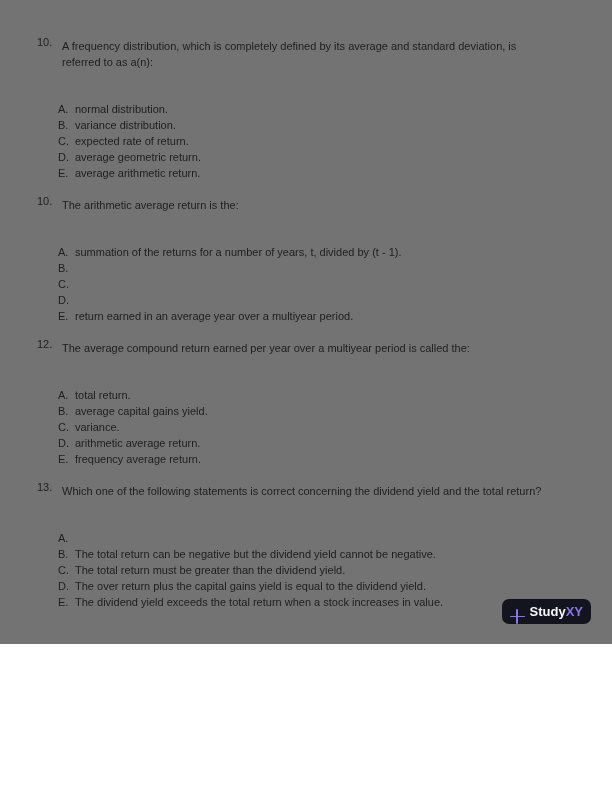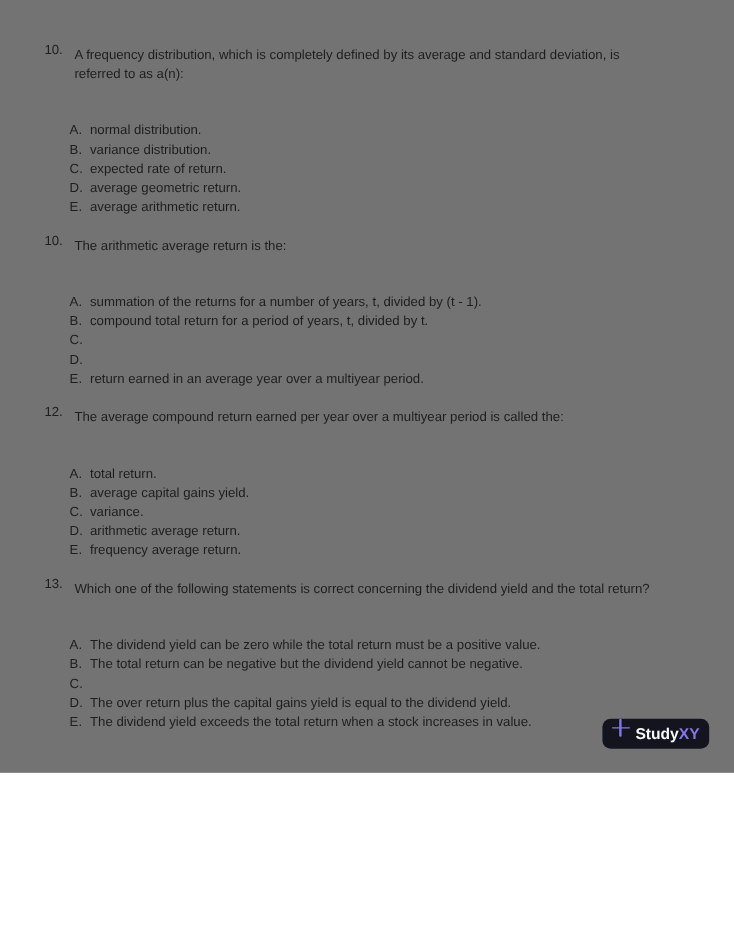--- a/index.html
+++ b/index.html
@@ -37,21 +37,21 @@
 
   
   .logo {
     position: absolute;
     right: 21px;
     bottom: 20px;
     height: 25px;
     border-radius: 7px;
     background: #14141e;
     display: flex;
-    align-items: flex-start;
+    align-items: flex-end;
     padding: 0 8px;
     --accent: #8478e8;
   }
   .plus-icon {
     position: relative;
     width: 15px;
     height: 15px;
     margin-right: 5px;
   }
   .plus-icon::before {
@@ -120,21 +120,20 @@
         <span class="q-num">10.</span>
         <p class="q-stem">The arithmetic average return is the:</p>
       </div>
       <div class="options">
         <div class="option">
           <span class="opt-letter">A.</span>
           <span class="opt-text">summation of the returns for a number of years, t, divided by (t - 1).</span>
         </div>
         <div class="option">
           <span class="opt-letter">B.</span>
-          <span class="opt-text">compound total return for a period of years, t, divided by t.</span>
         </div>
         <div class="option">
           <span class="opt-letter">C.</span>
         </div>
         <div class="option">
           <span class="opt-letter">D.</span>
         </div>
         <div class="option">
           <span class="opt-letter">E.</span>
           <span class="opt-text">return earned in an average year over a multiyear period.</span>
@@ -172,28 +171,28 @@
     </section>
 
     <section class="question">
       <div class="q-row">
         <span class="q-num">13.</span>
         <p class="q-stem">Which one of the following statements is correct concerning the dividend yield and the total return?</p>
       </div>
       <div class="options">
         <div class="option">
           <span class="opt-letter">A.</span>
-          <span class="opt-text">The dividend yield can be zero while the total return must be a positive value.</span>
         </div>
         <div class="option">
           <span class="opt-letter">B.</span>
           <span class="opt-text">The total return can be negative but the dividend yield cannot be negative.</span>
         </div>
         <div class="option">
           <span class="opt-letter">C.</span>
+          <span class="opt-text">The total return must be greater than the dividend yield.</span>
         </div>
         <div class="option">
           <span class="opt-letter">D.</span>
           <span class="opt-text">The over return plus the capital gains yield is equal to the dividend yield.</span>
         </div>
         <div class="option">
           <span class="opt-letter">E.</span>
           <span class="opt-text">The dividend yield exceeds the total return when a stock increases in value.</span>
         </div>
       </div>

